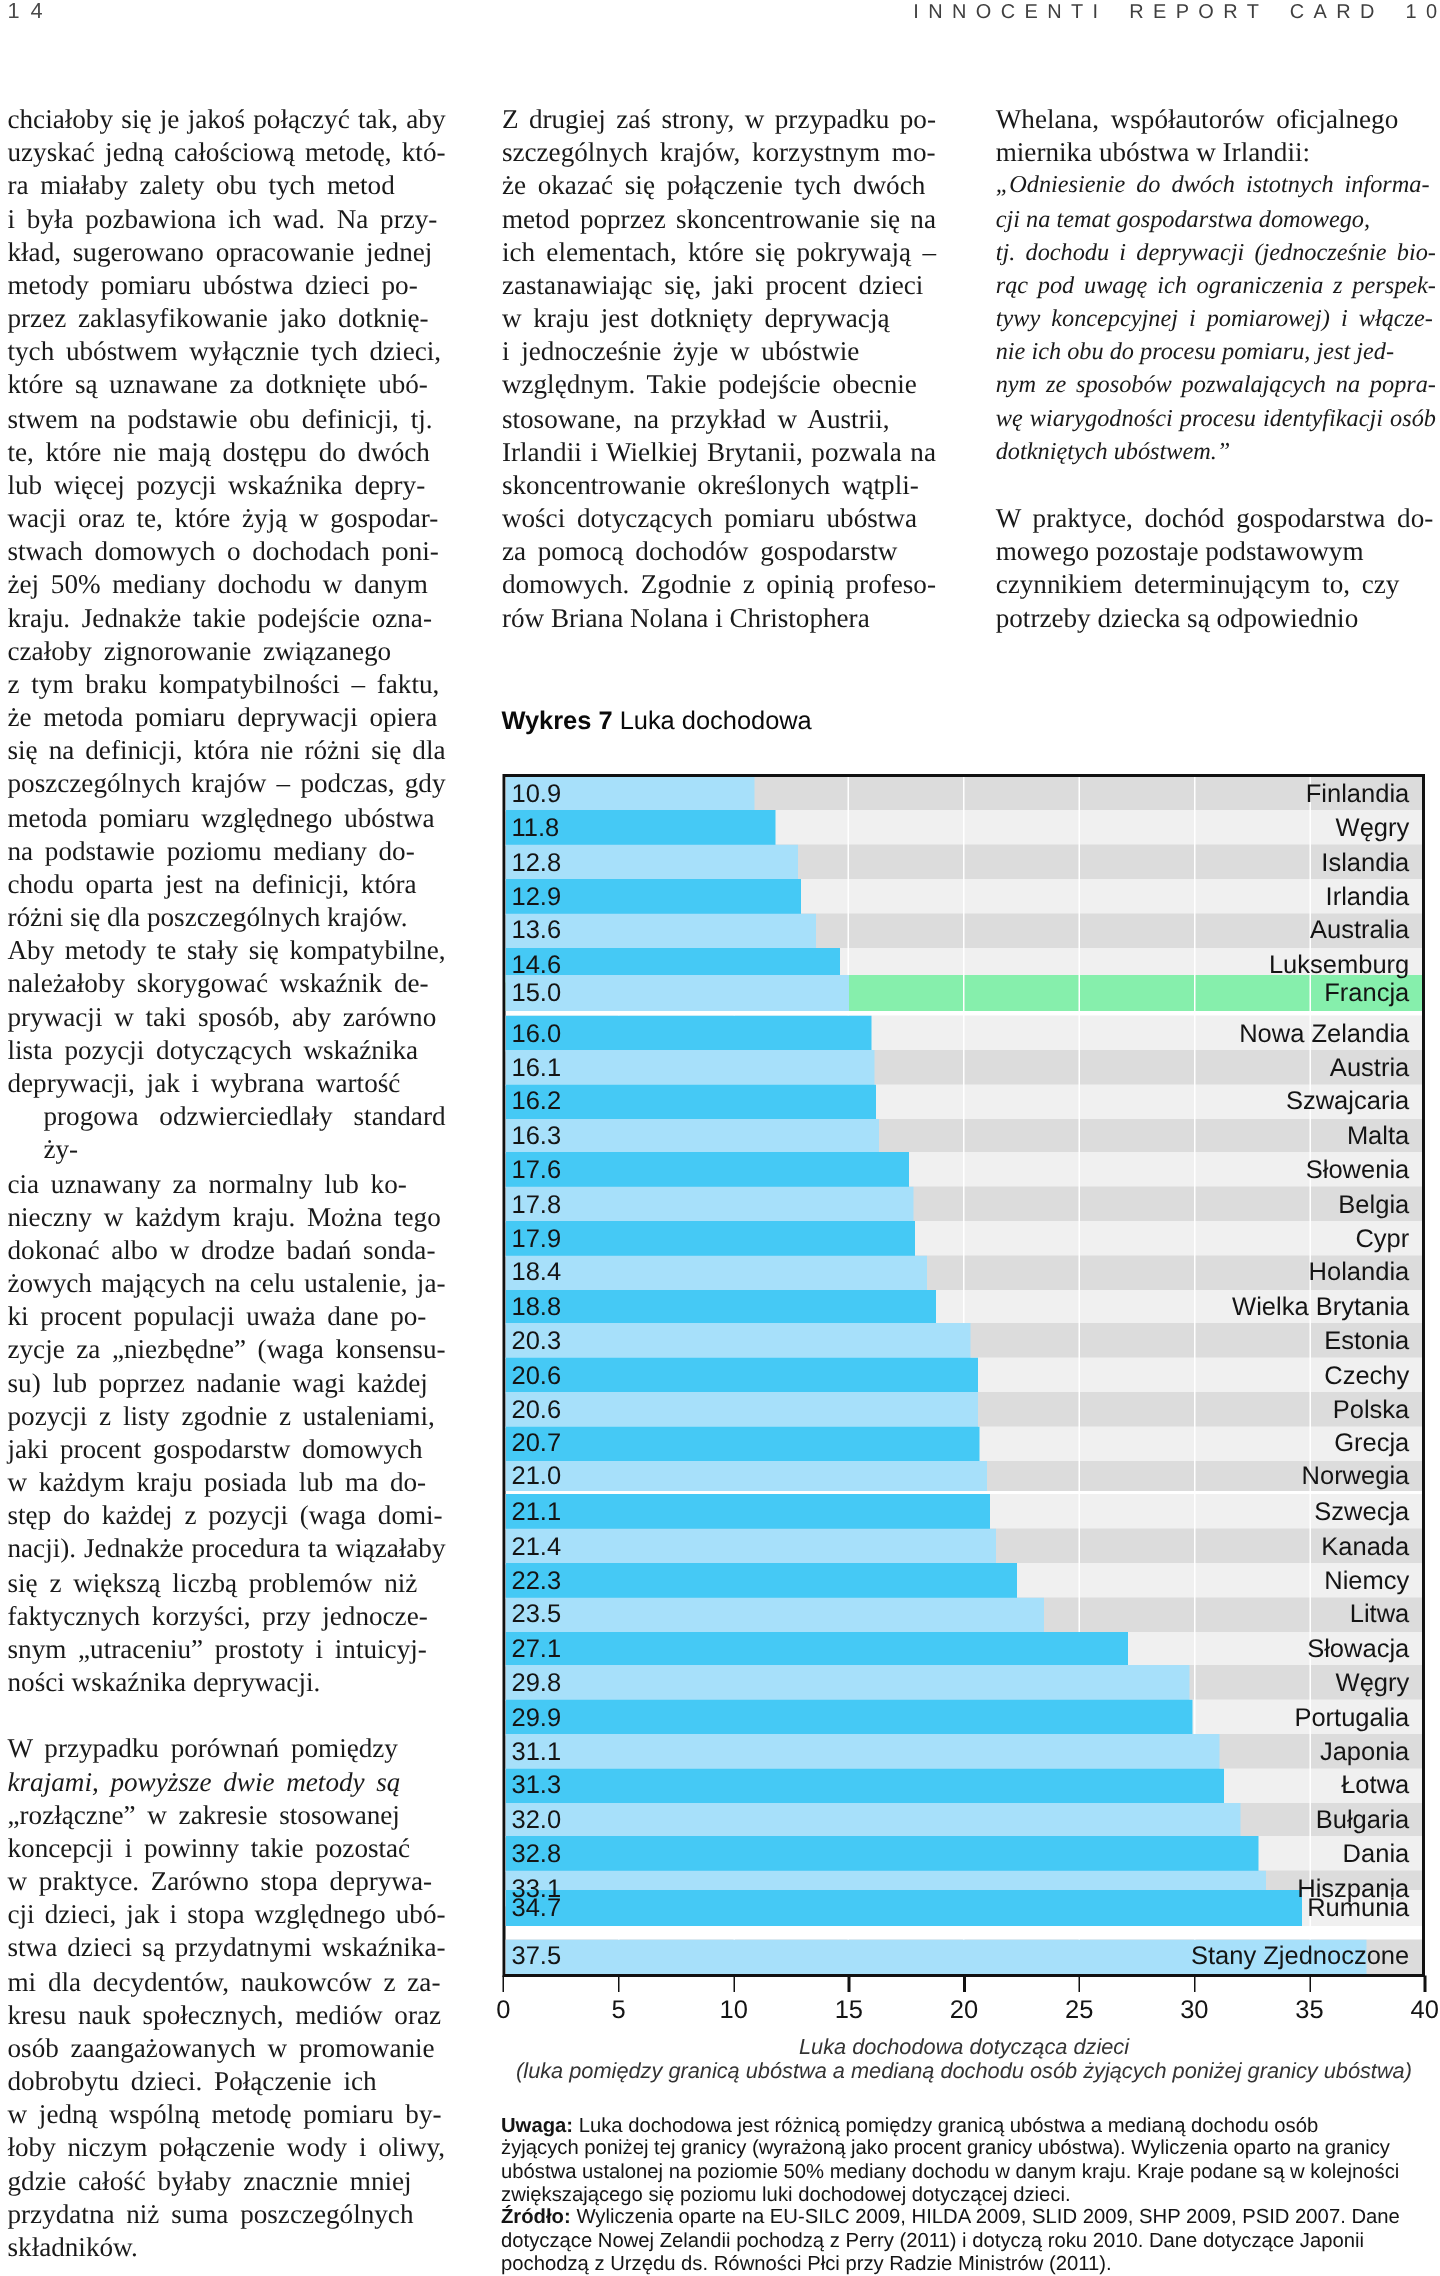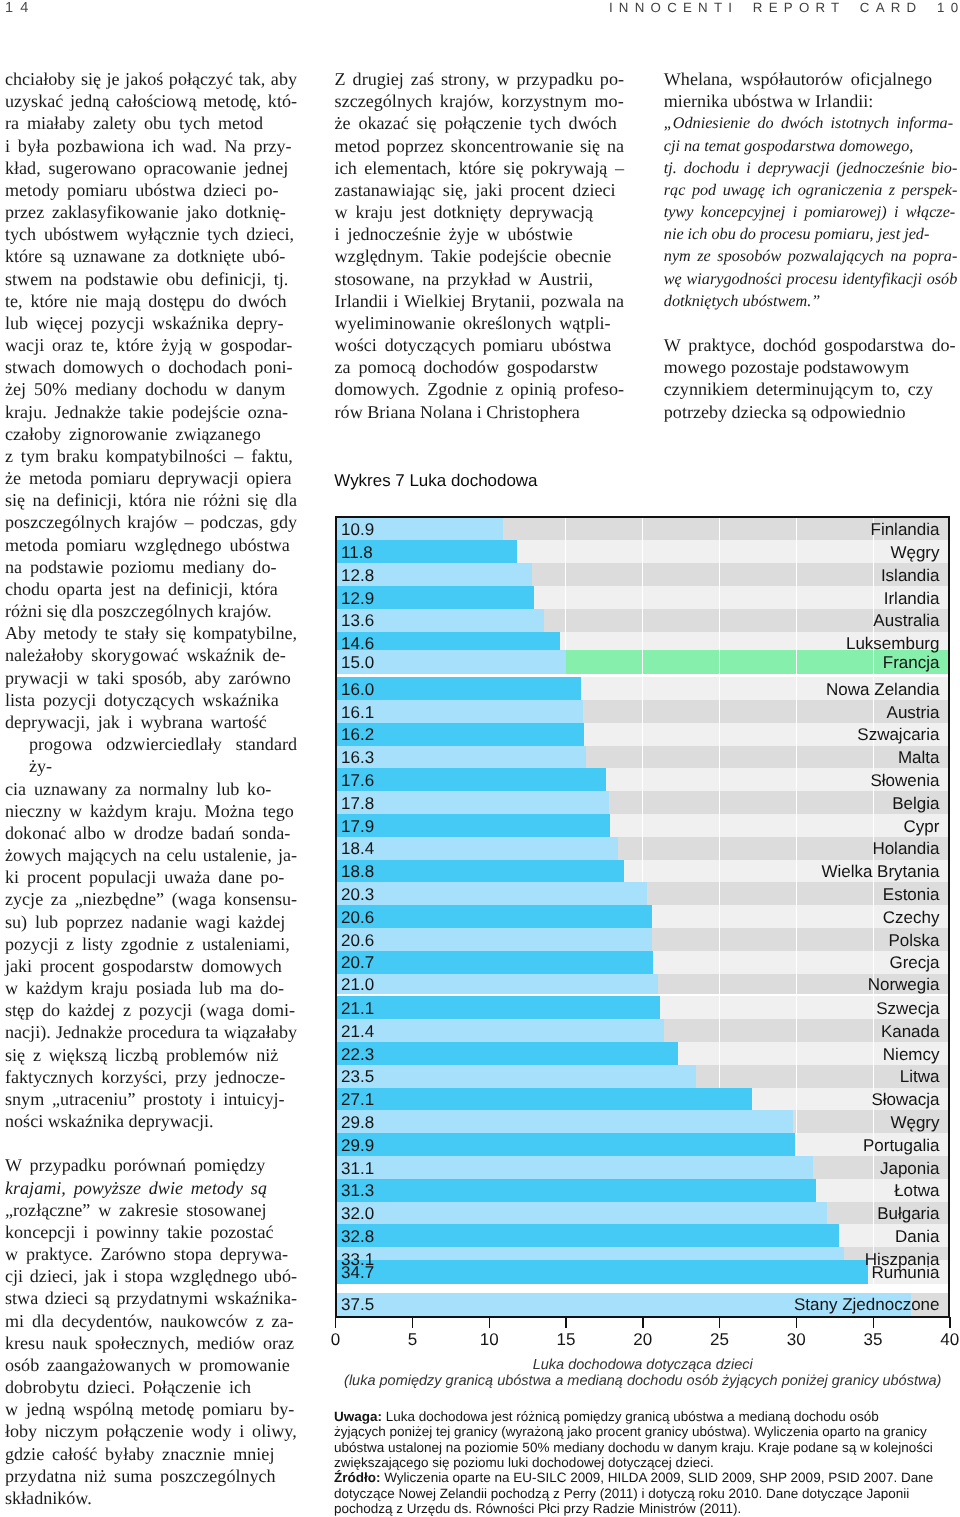--- a/index.html
+++ b/index.html
@@ -28,21 +28,21 @@
            white-space:pre-wrap;}
   .col .ln.last{text-align-last:left;}
   .col .it{font-style:italic;font-size:16.2px;}
   #col1{left:5px;width:292px;}
   #col2{left:334.6px;width:289.4px;}
   #col3{left:663.8px;width:293.5px;}
 
   
   .fig-head{position:absolute;left:334.3px;top:473px;line-height:1;
      font-family:"Liberation Sans",sans-serif;font-size:16.95px;color:#0a0a0a;}
-  .fig-head b{font-weight:normal;}
+  .fig-head b{font-weight:bold;}
 
   .chart{position:absolute;left:334.5px;top:515.5px;width:615px;height:802px;
          border:2px solid #111;box-sizing:border-box;overflow:hidden;}
   .chart-inner{position:relative;width:100%;height:100%;}
   .row{position:relative;width:100%;box-sizing:border-box;overflow:hidden;}
   .row .bar{position:absolute;left:0;top:0;bottom:0;z-index:2;}
   .row .val{position:absolute;left:4.5px;top:50%;transform:translateY(-50%);
             font-family:"Liberation Sans",sans-serif;font-size:17px;color:#141414;z-index:3;
             line-height:1;}
   .row .cty{position:absolute;right:8px;top:50%;transform:translateY(-50%);
@@ -150,21 +150,21 @@
         <span class="ln" style="text-align-last: left; word-spacing: 3.3px;">szczególnych krajów, korzystnym mo-</span>
         <span class="ln" style="text-align-last: left; word-spacing: 3.3px;">że okazać się połączenie tych dwóch</span>
         <span class="ln" style="text-align-last: left; word-spacing: 2.258px;">metod poprzez skoncentrowanie się na</span>
         <span class="ln" style="text-align-last: left; word-spacing: 3.013px;">ich elementach, które się pokrywają –</span>
         <span class="ln" style="text-align-last: left; word-spacing: 3.3px;">zastanawiając się, jaki procent dzieci</span>
         <span class="ln" style="text-align-last: left; word-spacing: 3.3px;">w kraju jest dotknięty deprywacją</span>
         <span class="ln" style="text-align-last: left; word-spacing: 3.3px;">i jednocześnie żyje w ubóstwie</span>
         <span class="ln" style="text-align-last: left; word-spacing: 3.3px;">względnym. Takie podejście obecnie</span>
         <span class="ln" style="text-align-last: left; word-spacing: 3.3px;">stosowane, na przykład w Austrii,</span>
         <span class="ln" style="text-align-last: left; word-spacing: 1.212px;">Irlandii i Wielkiej Brytanii, pozwala na</span>
-        <span class="ln" style="text-align-last: left; word-spacing: 3.3px;">wyeliminowanie określonych wątpli-</span>
+        <span class="ln" style="text-align-last: left; word-spacing: 3.3px;">skoncentrowanie określonych wątpli-</span>
         <span class="ln" style="text-align-last: left; word-spacing: 3.3px;">wości dotyczących pomiaru ubóstwa</span>
         <span class="ln" style="text-align-last: left; word-spacing: 3.3px;">za pomocą dochodów gospodarstw</span>
         <span class="ln" style="text-align-last: left; word-spacing: 3.129px;">domowych. Zgodnie z opinią profeso-</span>
         <span class="ln last">rów Briana Nolana i Christophera</span>
       </p>
   </div>
 
   <div class="col" id="col3">
     <p>
         <span class="ln" style="text-align-last: left; word-spacing: 3.3px;">Whelana, współautorów oficjalnego</span>

